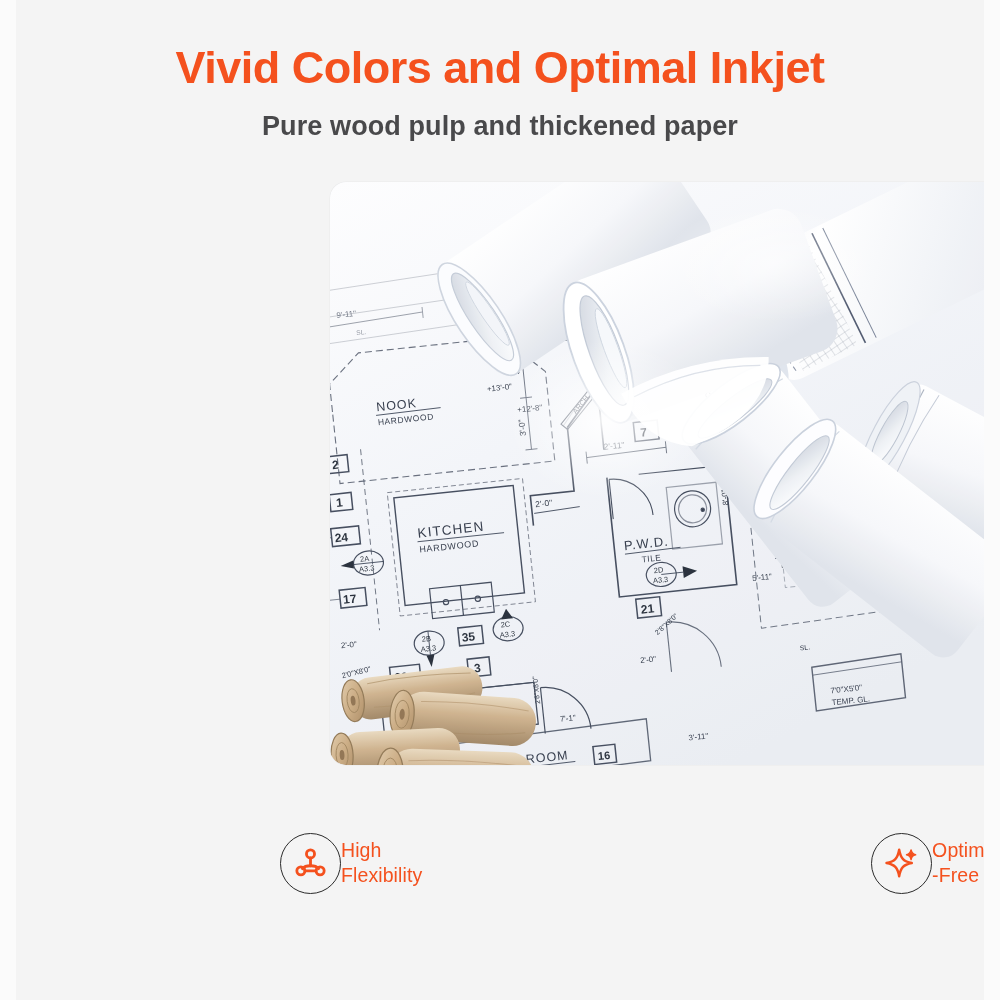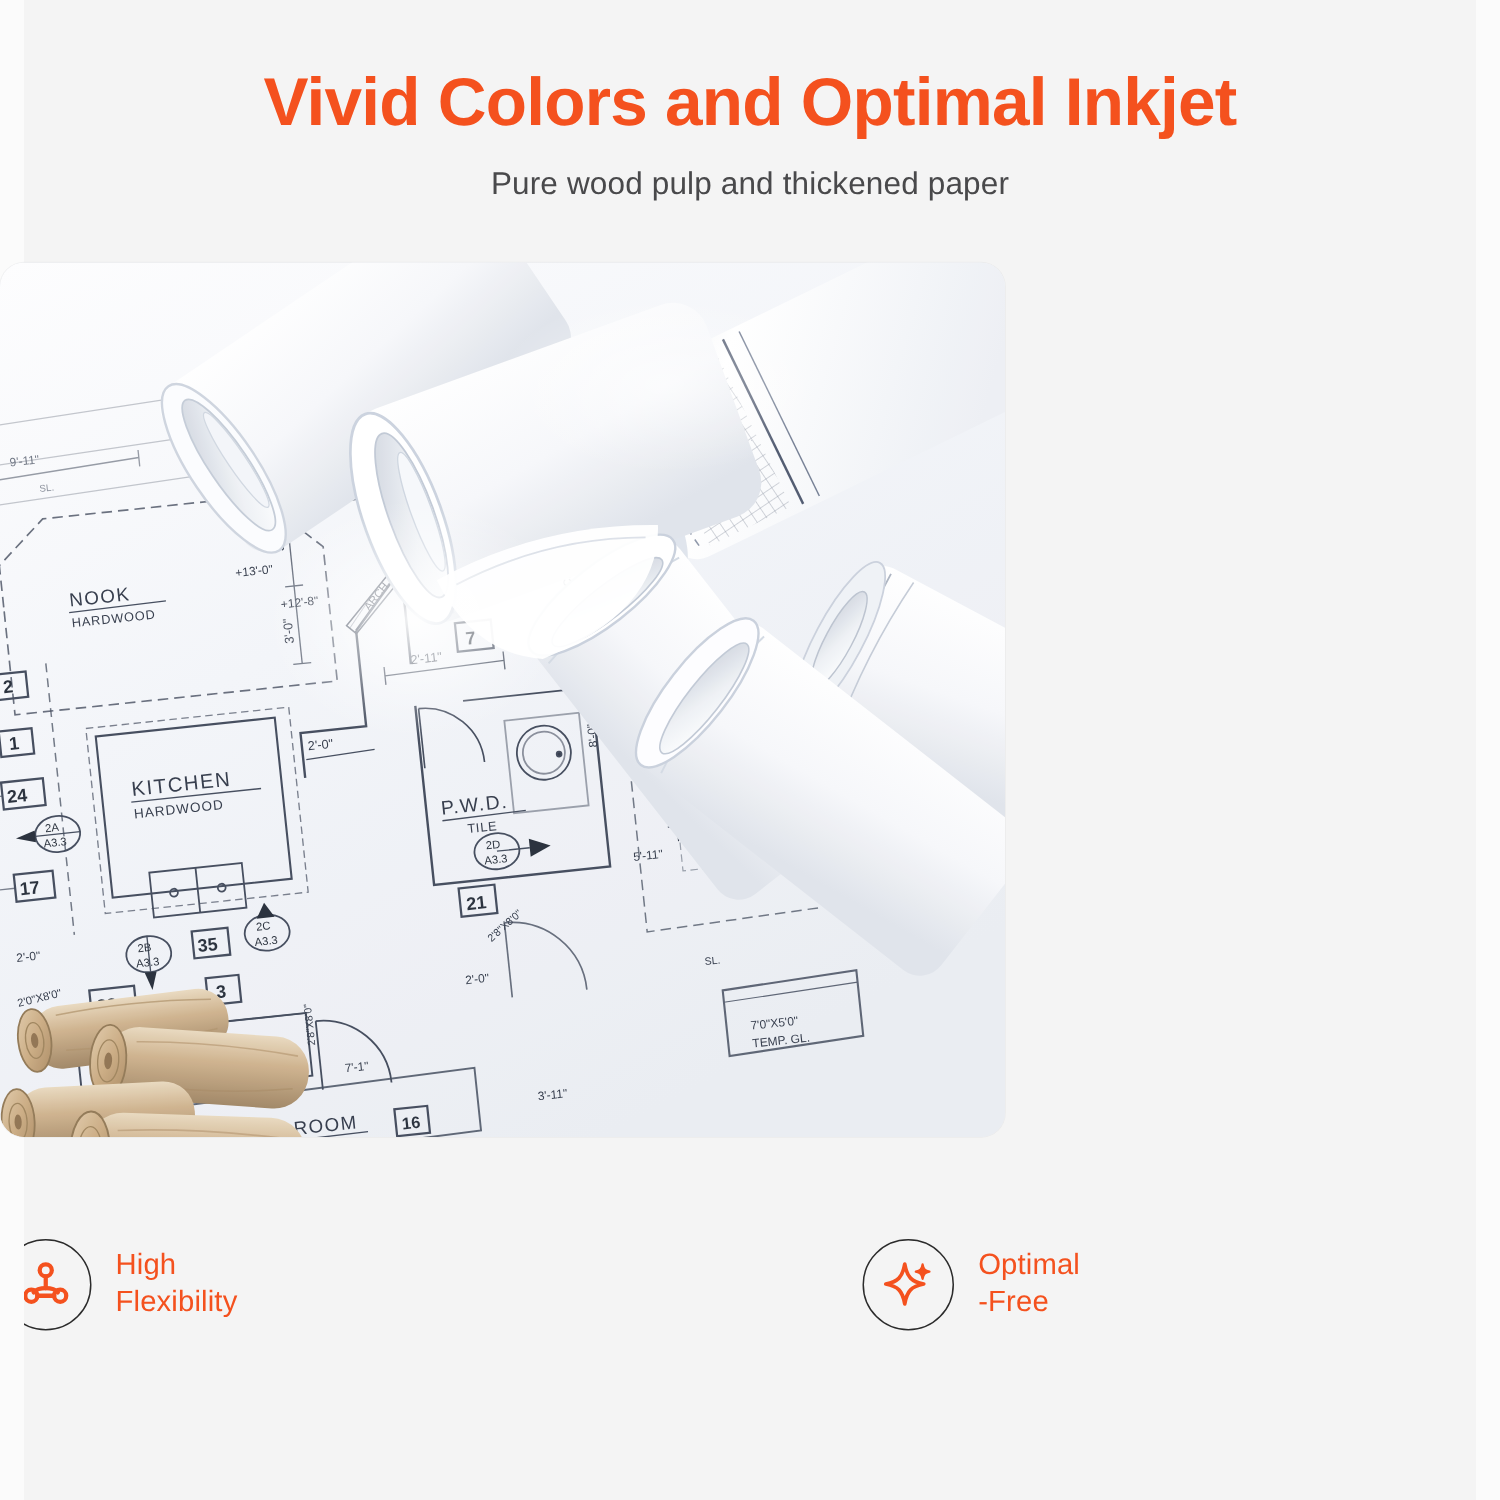--- a/index.html
+++ b/index.html
@@ -13,21 +13,21 @@
     font-family: "Liberation Sans", sans-serif;
     overflow: hidden;
   }
   .page {
     position: relative;
     width: 1000px;
     height: 1000px;
     background: #f4f4f4;
     display: flex;
     flex-direction: column;
-    align-items: flex-start;
+    align-items: flex-end;
   }
   
   .page::before,
   .page::after {
     content: "";
     position: absolute;
     top: 0;
     width: 16px;
     height: 1000px;
     background: #fbfbfb;
@@ -45,22 +45,22 @@
   .headline {
     font-size: 45px;
     font-weight: bold;
     color: #f4511e;
     letter-spacing: -0.5px;
     line-height: 1.06;
     margin: 0;
     white-space: nowrap;
   }
   .subtitle {
-    font-size: 21px;
-    font-weight: normal;
+    font-size: 27px;
+    font-weight: bold;
     color: #49494b;
     margin: 0;
     padding-top: 19px;
     letter-spacing: 0.1px;
   }
 
   
   .photo-wrap {
     position: relative;
     width: 670px;
@@ -83,21 +83,20 @@
   .features {
     width: 720px;
     margin-top: 68px;
     display: flex;
     justify-content: space-between;
     align-items: center;
   }
   .feature {
     display: flex;
     align-items: center;
-    gap: 16px;
   }
   .feature-icon-circle {
     width: 59px;
     height: 59px;
     border-radius: 50%;
     border: 1.3px solid #2b2b2b;
     display: flex;
     align-items: center;
     justify-content: center;
     flex: none;

